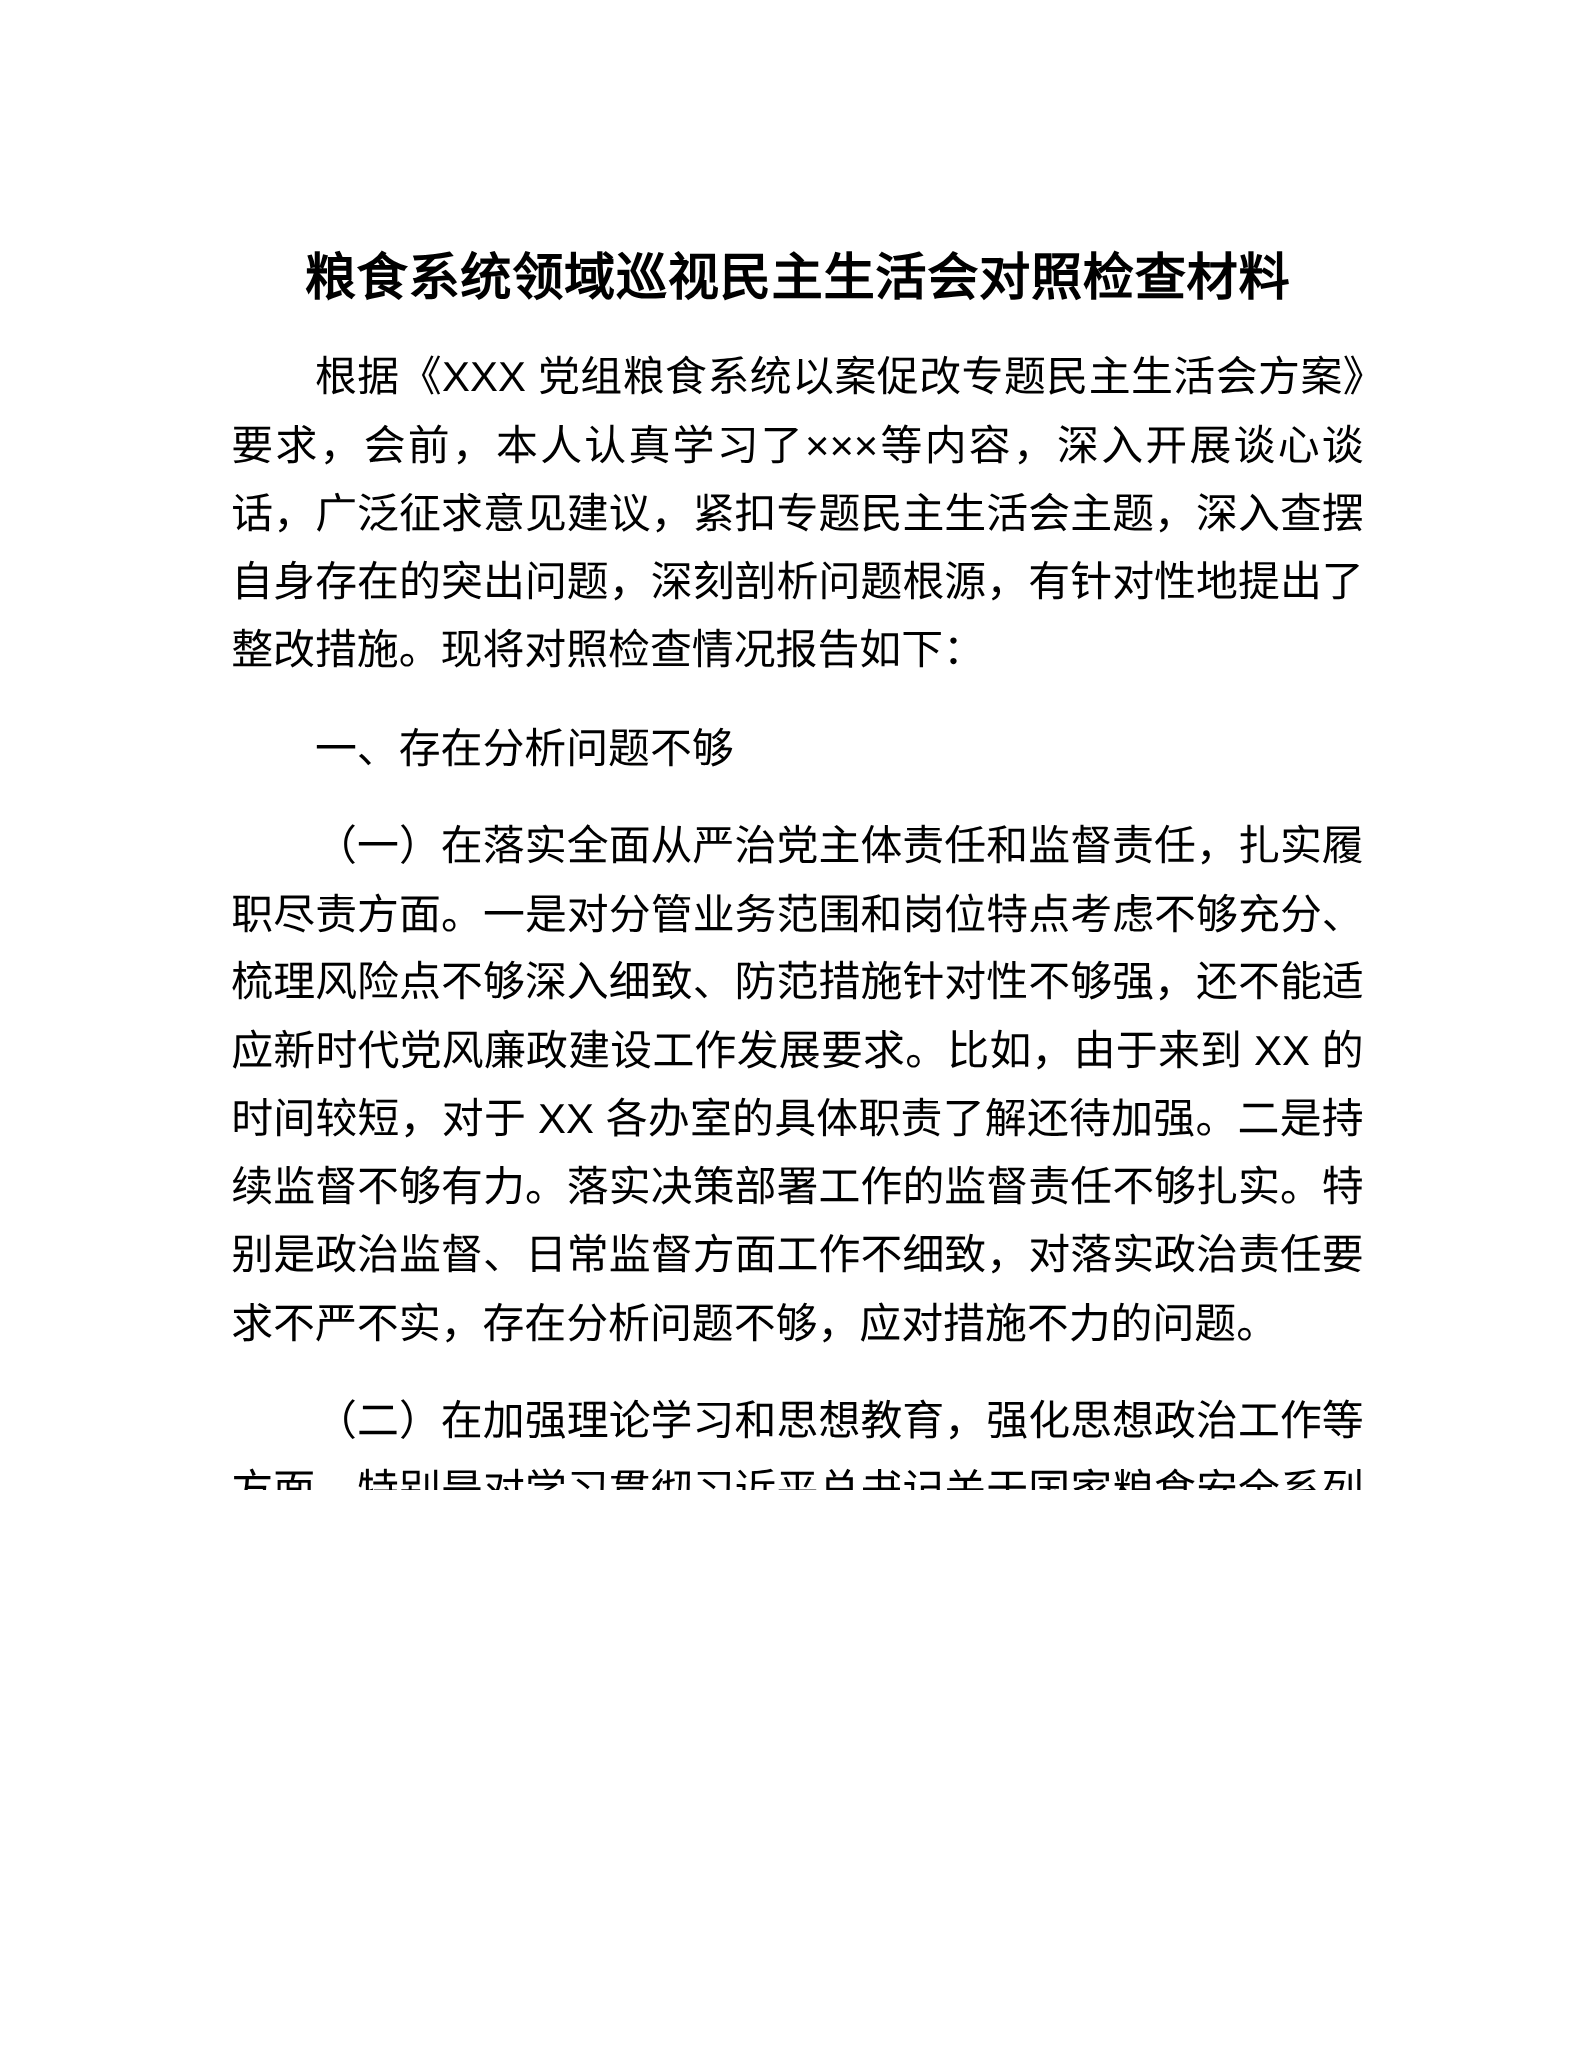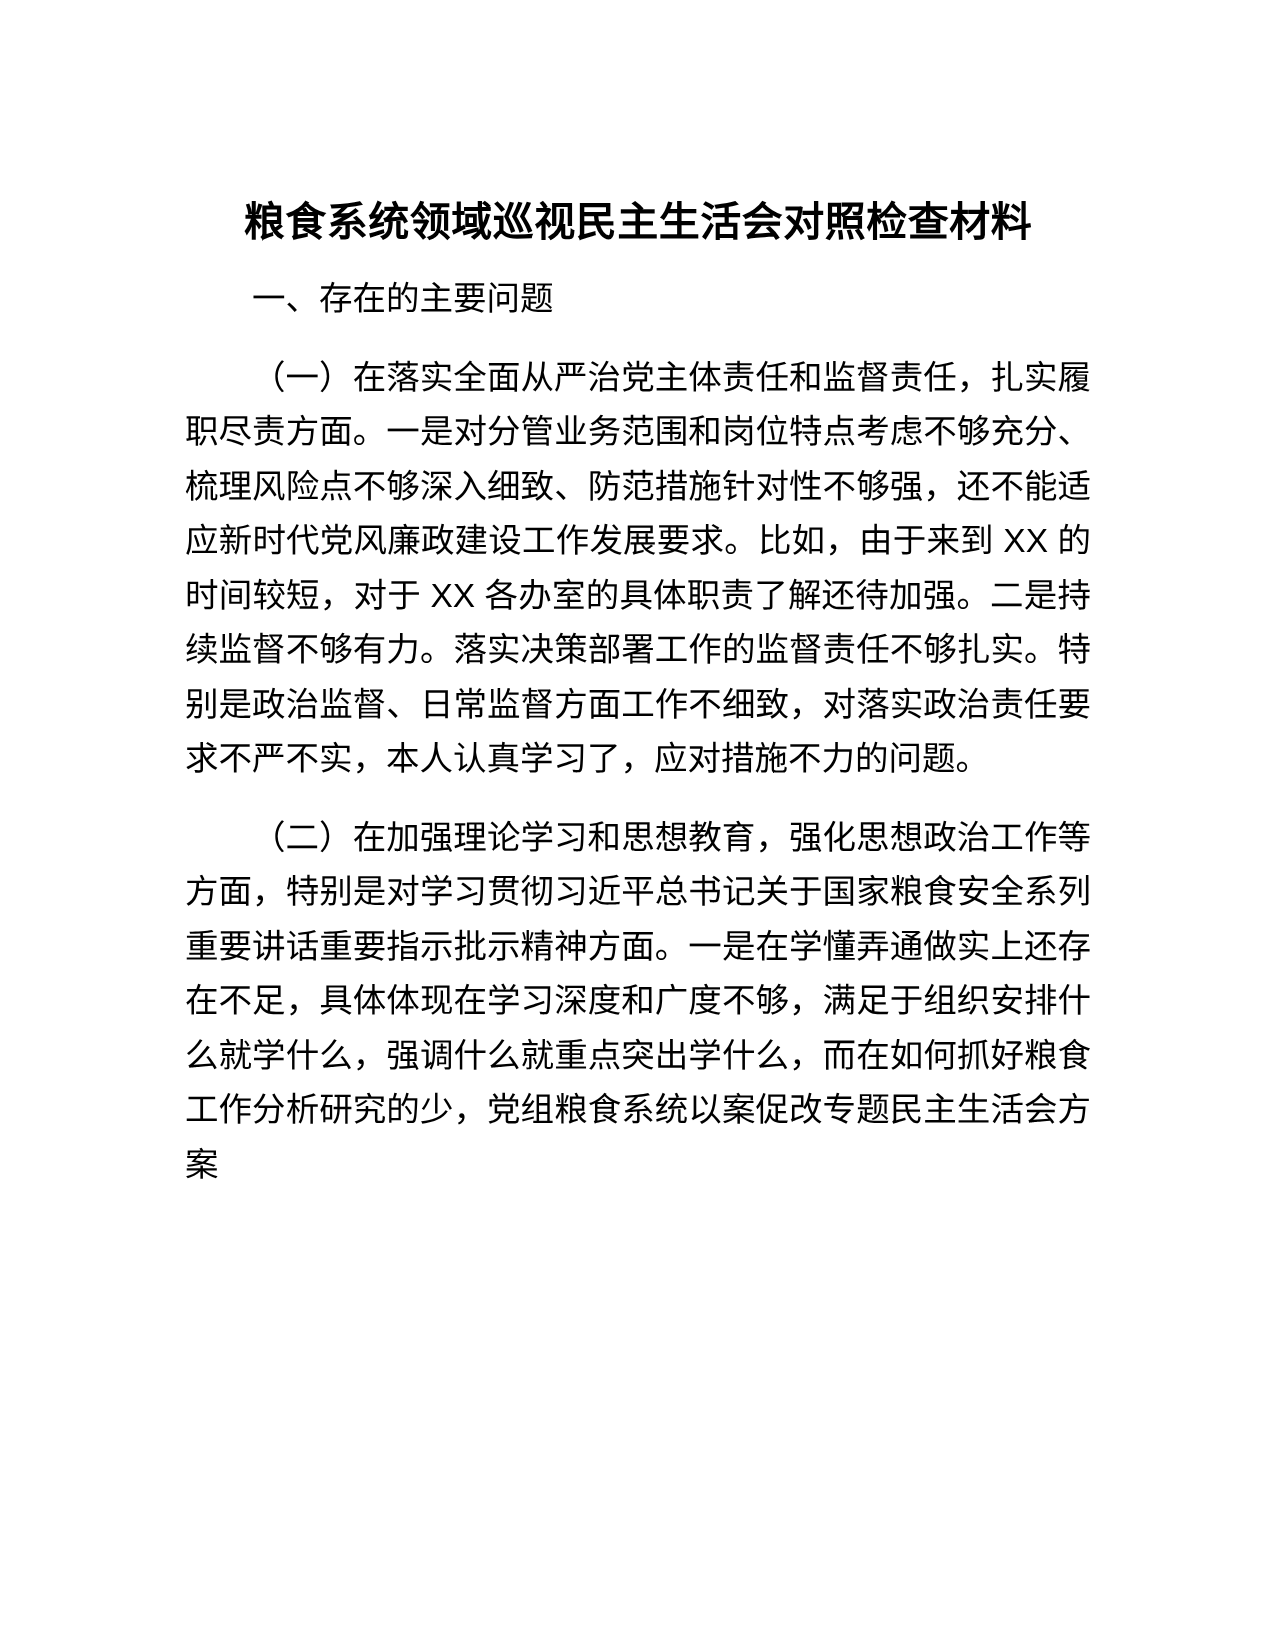--- a/index.html
+++ b/index.html
@@ -65,22 +65,23 @@
 </style>
 </head>
 <body>
 
 <div class="page">
   <div class="clip">
     <div class="content">
 
       <h1 class="doc-title">粮食系统领域巡视民主生活会对照检查材料</h1>
 
+      <p class="para first">根据《XXX 党组粮食系统以案促改专题民主生活会方案》要求，会前，本人认真学习了×××等内容，深入开展谈心谈话，广泛征求意见建议，紧扣专题民主生活会主题，深入查摆自身存在的突出问题，深刻剖析问题根源，有针对性地提出了整改措施。现将对照检查情况报告如下：</p>
 
-      <p class="para heading">一、存在的主要问题</p>
+      <p class="para heading">一、存在分析问题不够</p>
 
-      <p class="para">（一）在落实全面从严治党主体责任和监督责任，扎实履职尽责方面。一是对分管业务范围和岗位特点考虑不够充分、梳理风险点不够深入细致、防范措施针对性不够强，还不能适应新时代党风廉政建设工作发展要求。比如，由于来到 XX 的时间较短，对于 XX 各办室的具体职责了解还待加强。二是持续监督不够有力。落实决策部署工作的监督责任不够扎实。特别是政治监督、日常监督方面工作不细致，对落实政治责任要求不严不实，本人认真学习了，应对措施不力的问题。</p>
+      <p class="para">（一）在落实全面从严治党主体责任和监督责任，扎实履职尽责方面。一是对分管业务范围和岗位特点考虑不够充分、梳理风险点不够深入细致、防范措施针对性不够强，还不能适应新时代党风廉政建设工作发展要求。比如，由于来到 XX 的时间较短，对于 XX 各办室的具体职责了解还待加强。二是持续监督不够有力。落实决策部署工作的监督责任不够扎实。特别是政治监督、日常监督方面工作不细致，对落实政治责任要求不严不实，存在分析问题不够，应对措施不力的问题。</p>
 
       <p class="para">（二）在加强理论学习和思想教育，强化思想政治工作等方面，特别是对学习贯彻习近平总书记关于国家粮食安全系列重要讲话重要指示批示精神方面。一是在学懂弄通做实上还存在不足，具体体现在学习深度和广度不够，满足于组织安排什么就学什么，强调什么就重点突出学什么，而在如何抓好粮食工作分析研究的少，党组粮食系统以案促改专题民主生活会方案</p>
 
     </div>
   </div>
 </div>
 
 </body></html>

